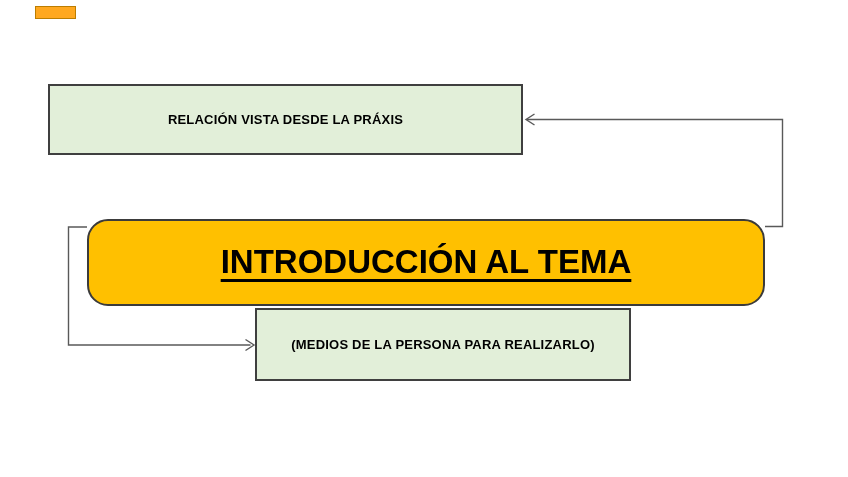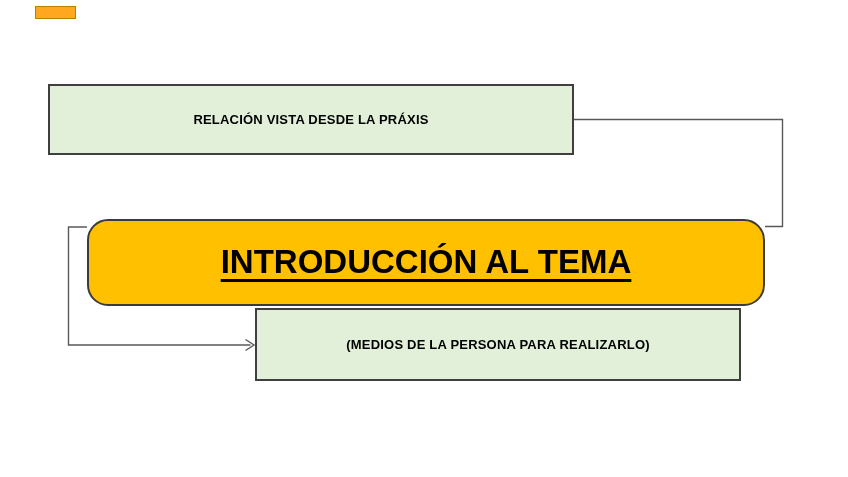--- a/index.html
+++ b/index.html
@@ -36,23 +36,23 @@
   .box.green {
     background: #E2EFD9;
     border: 2px solid #3F3F3F;
   }
   .box.gold {
     background: #FFC000;
     border: 2px solid #3B3B3B;
     border-radius: 21px;
     margin-top: 36px;
   }
-  .box-praxis { left: 48px; top: 84px;  width: 526px; height: 71px; justify-content: center; }
+  .box-praxis { left: 48px; top: 84px;  width: 475px; height: 71px; justify-content: center; }
   .box-intro  { left: 87px; top: 183px; width: 678px; height: 87px; }
-  .box-medios { left: 255px; top: 308px; width: 486px; height: 73px; }
+  .box-medios { left: 255px; top: 308px; width: 376px; height: 73px; }
   .small-label {
     font-size: 13px;
     font-weight: bold;
     color: #000000;
     letter-spacing: 0.2px;
     line-height: 1.2;
   }
   .title-text {
     font-size: 33px;
     font-weight: bold;

